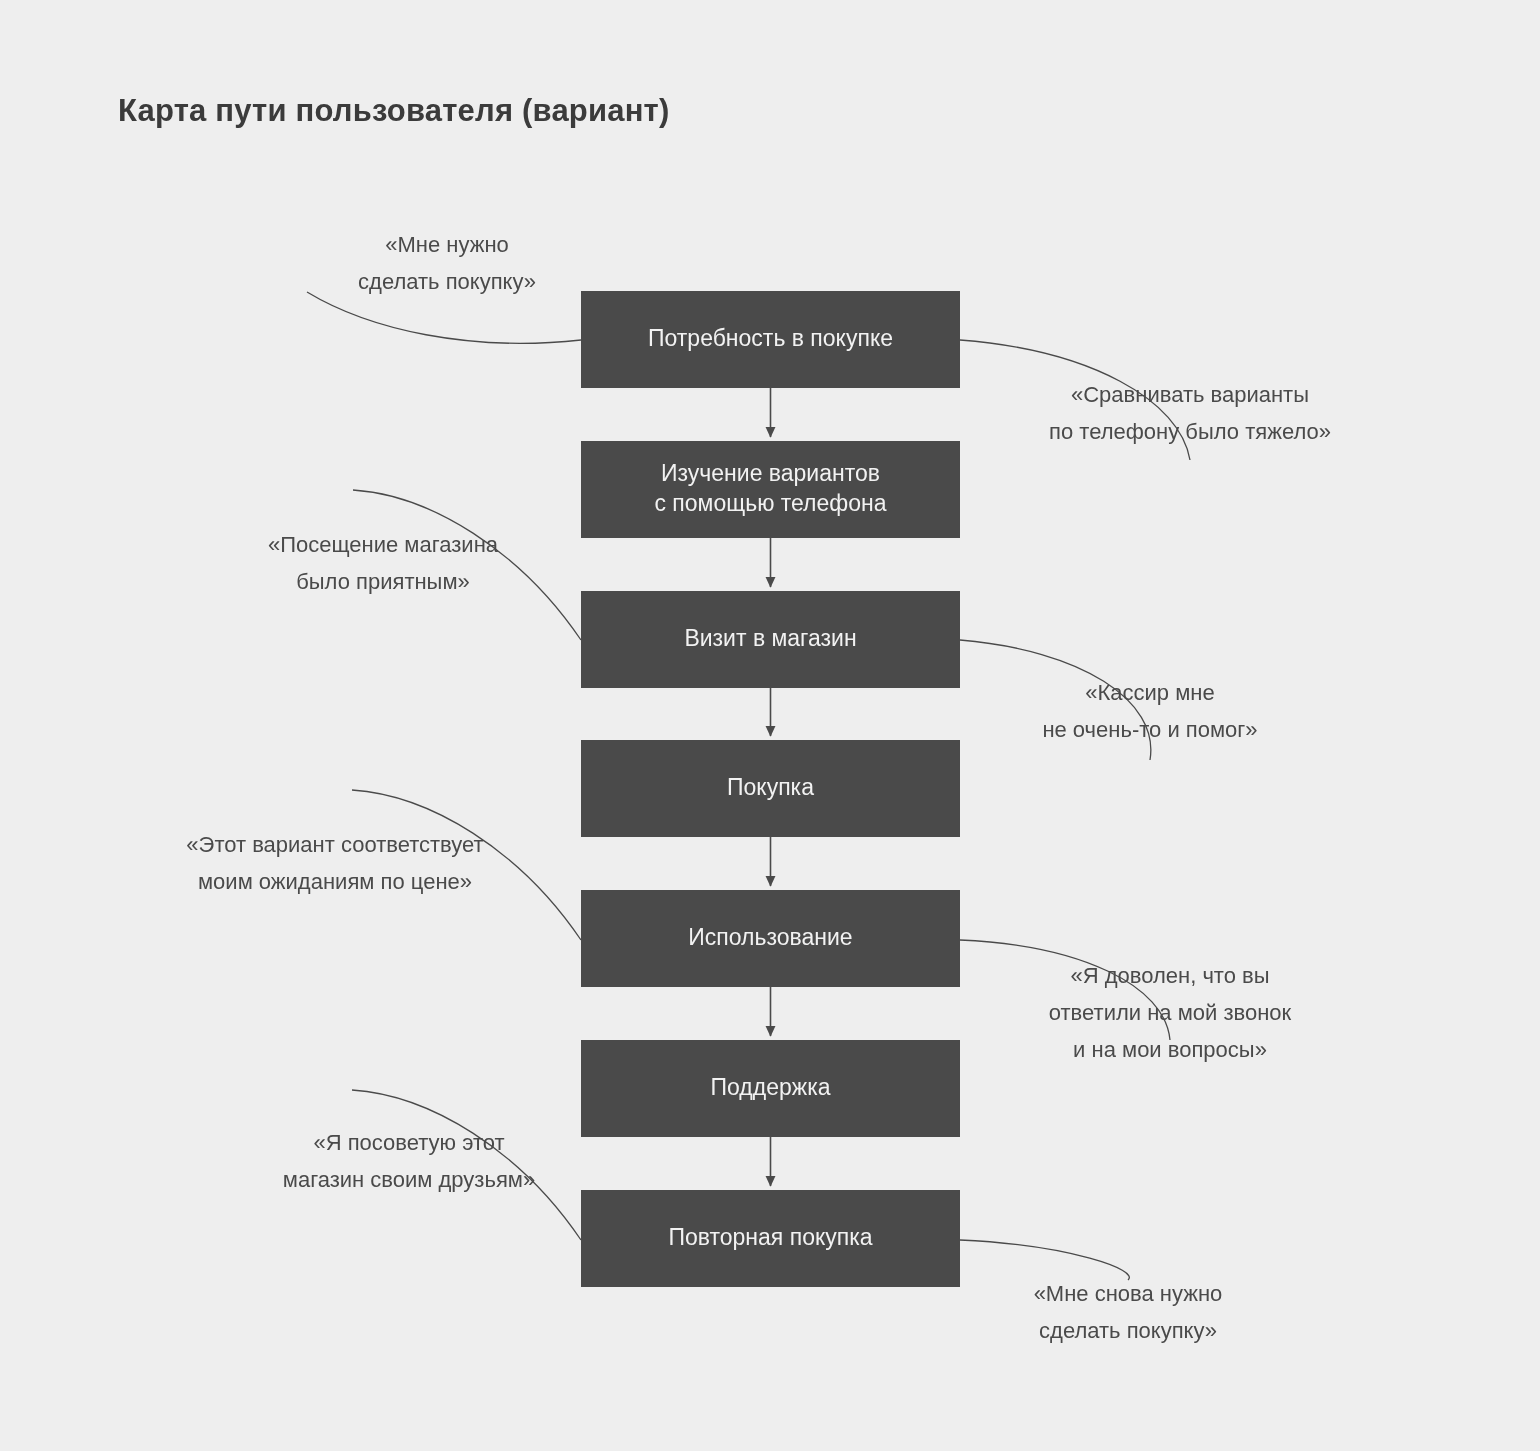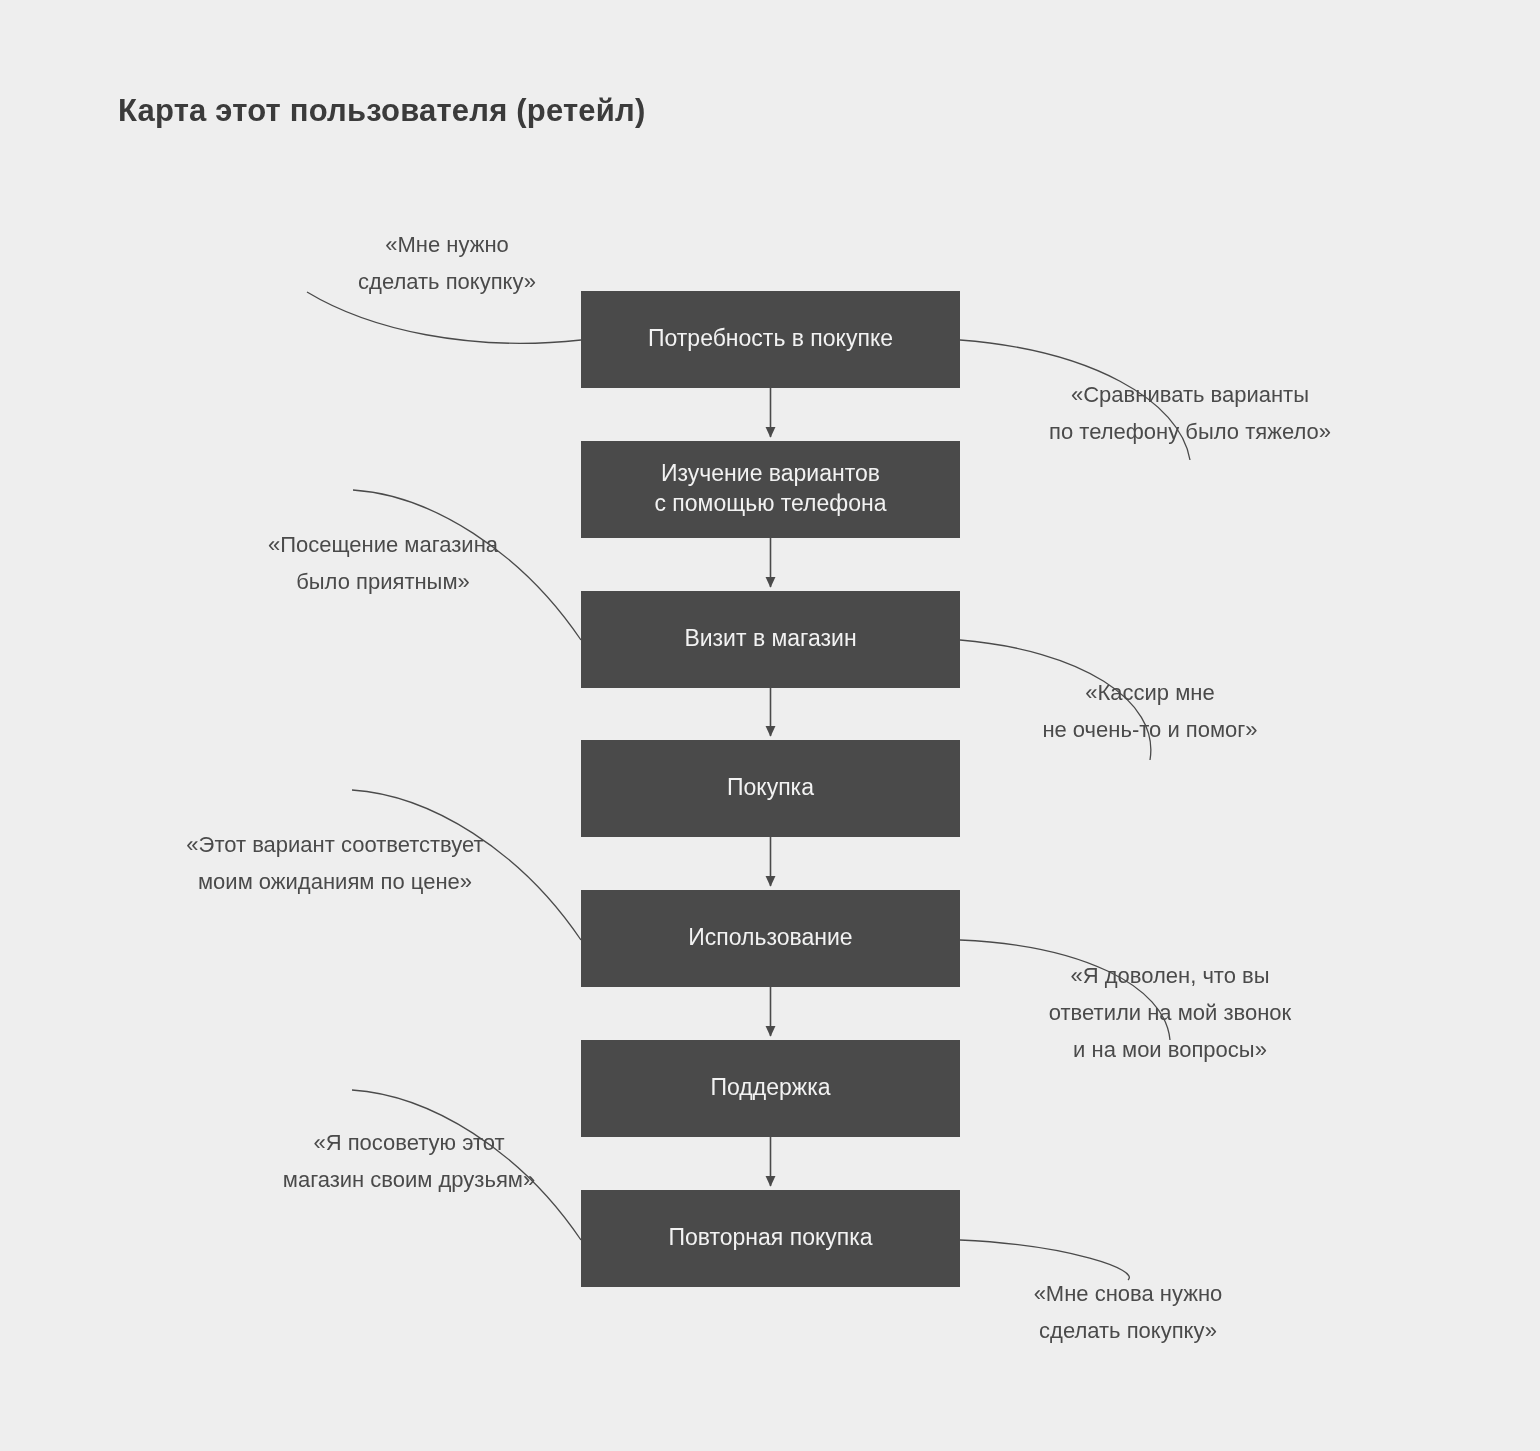--- a/index.html
+++ b/index.html
@@ -57,21 +57,21 @@
     font-family: "Liberation Sans", "DejaVu Sans", sans-serif;
     font-size: 22px;
   }
   .quote-center {
     text-anchor: middle;
   }
 </style>
 </head>
 <body>
 
-<div id="page-title">Карта этот пользователя (ретейл)</div>
+<div id="page-title">Карта пути пользователя (вариант)</div>
 
 <svg id="journey-canvas" viewBox="0 0 1540 1451" xmlns="http://www.w3.org/2000/svg">
   <defs>
     <marker id="arrowhead" markerWidth="9" markerHeight="9" refX="6.5" refY="3.2" orient="auto" markerUnits="strokeWidth">
       <path d="M 0 0 L 7 3.2 L 0 6.4 z" fill="#4a4a4a"></path>
     </marker>
   </defs>
   <g id="connectors-layer">
       <path d="M 770.5 388 L 770.5 437" class="flow-arrow" marker-end="url(#arrowhead)"></path>
       <path d="M 770.5 538 L 770.5 587" class="flow-arrow" marker-end="url(#arrowhead)"></path>

